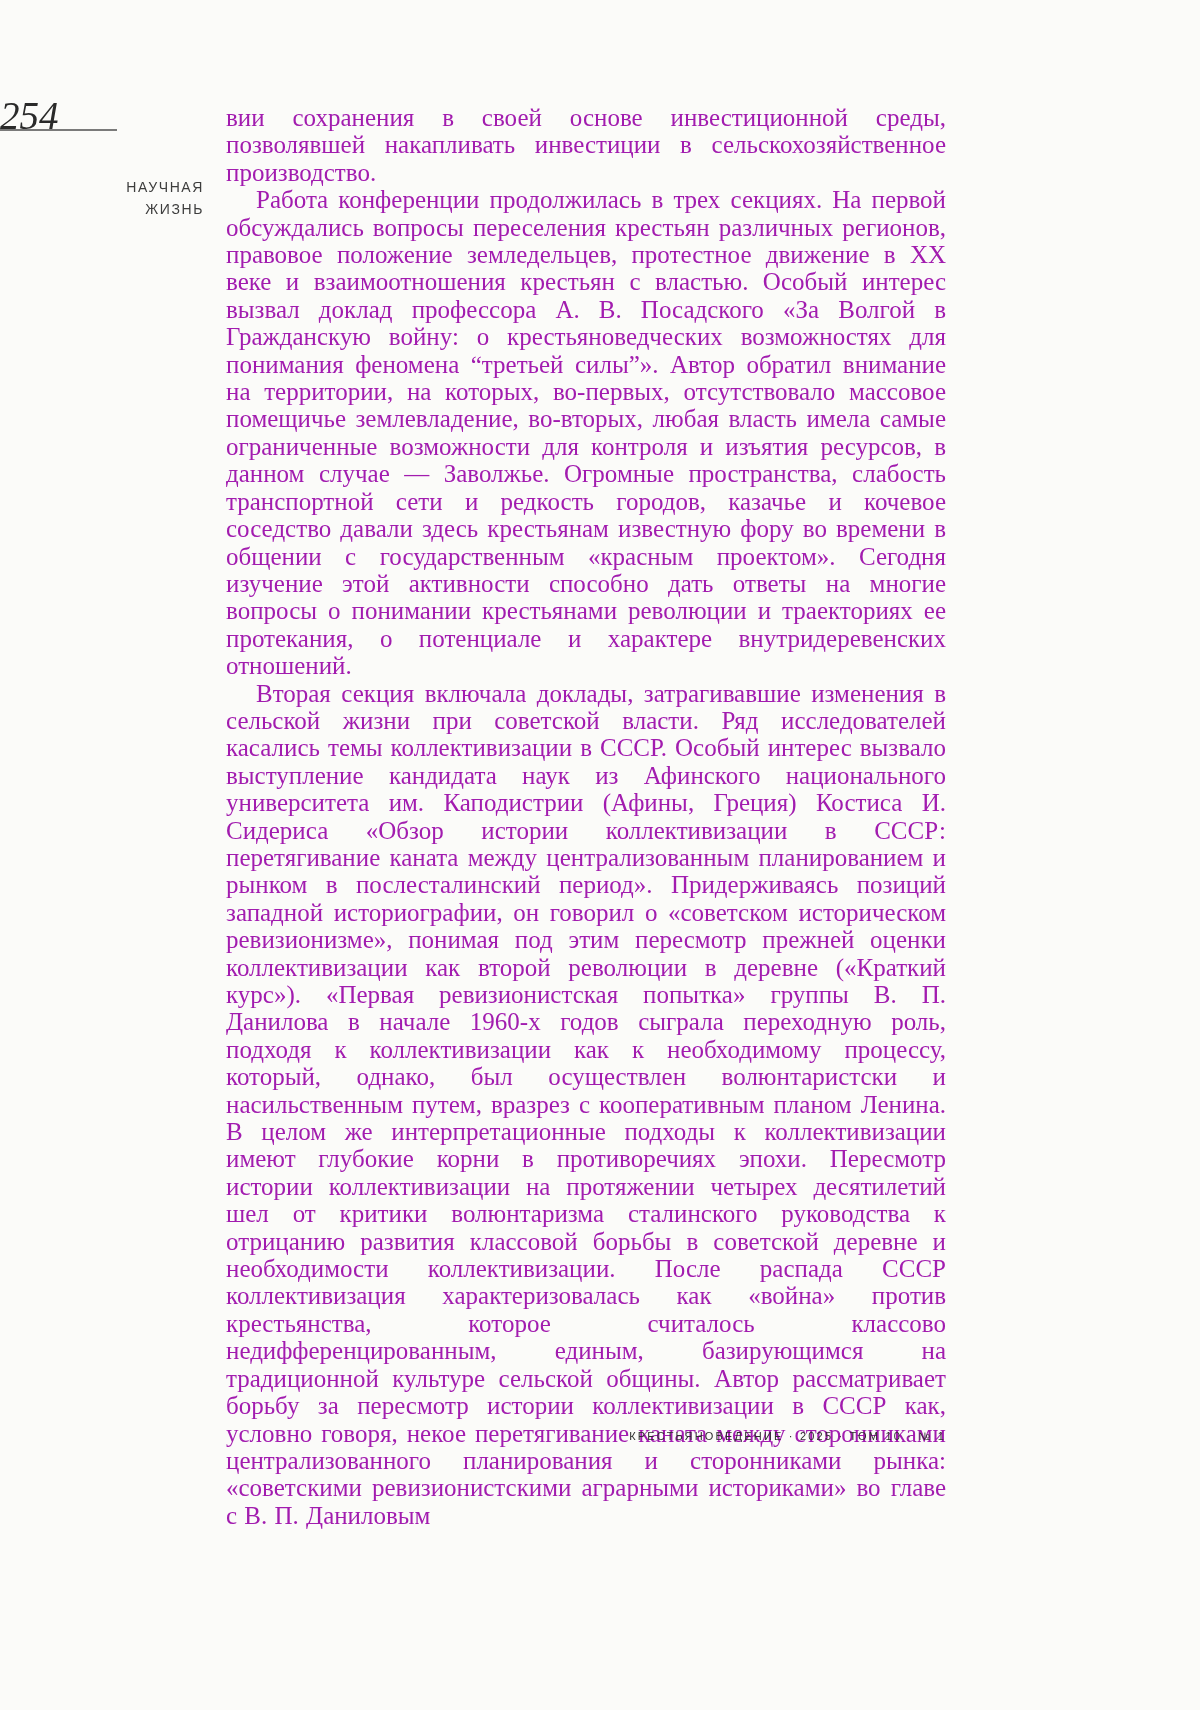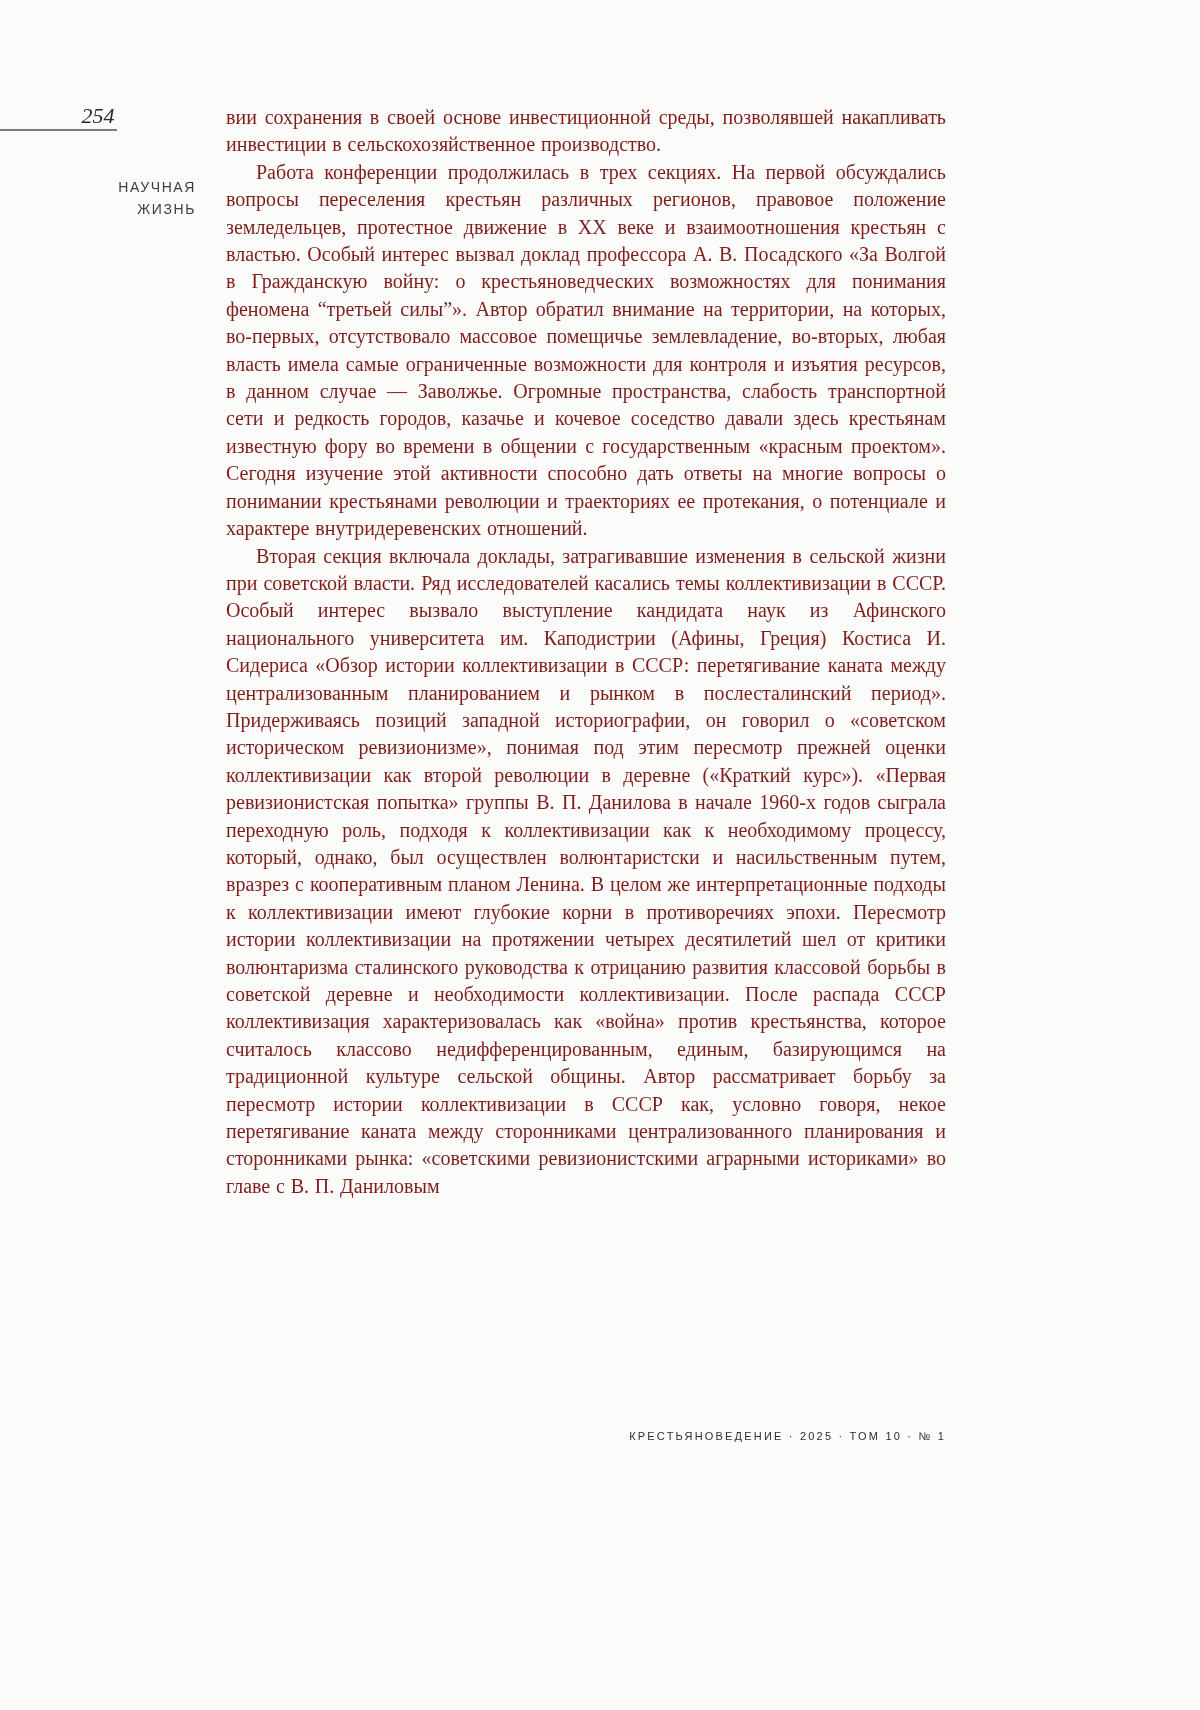--- a/index.html
+++ b/index.html
@@ -20,47 +20,47 @@
     top: 129px;
     width: 117px;
     height: 2px;
     background: #7a7a7a;
   }
   .page-number {
     position: absolute;
     left: 0;
     top: 98px;
     width: 196px;
-    text-align: center;
+    text-align: left;
     font-style: italic;
-    font-size: 22px;
+    font-size: 39px;
     line-height: 36px;
     color: #2a2a2a;
   }
   .rubric {
     position: absolute;
-    left: 0;
+    left: 8px;
     top: 176px;
     width: 196px;
     text-align: right;
     font-family: "Liberation Sans", "DejaVu Sans", sans-serif;
     font-size: 14px;
     letter-spacing: 1.6px;
     line-height: 22px;
     color: #3d3d3d;
   }
   .textblock {
     position: absolute;
     left: 226px;
     top: 104px;
     width: 720px;
-    font-size: 20px;
+    font-size: 25px;
     line-height: 27.4px;
     text-align: justify;
-    color: #7f1d1d;
+    color: #a21caf;
   }
   .para {
     text-indent: 0;
     hyphens: auto;
     -webkit-hyphens: auto;
     word-spacing: 0.04em;
   }
   .para.indent { text-indent: 30px; }
   .it { }
   .running-footer {

